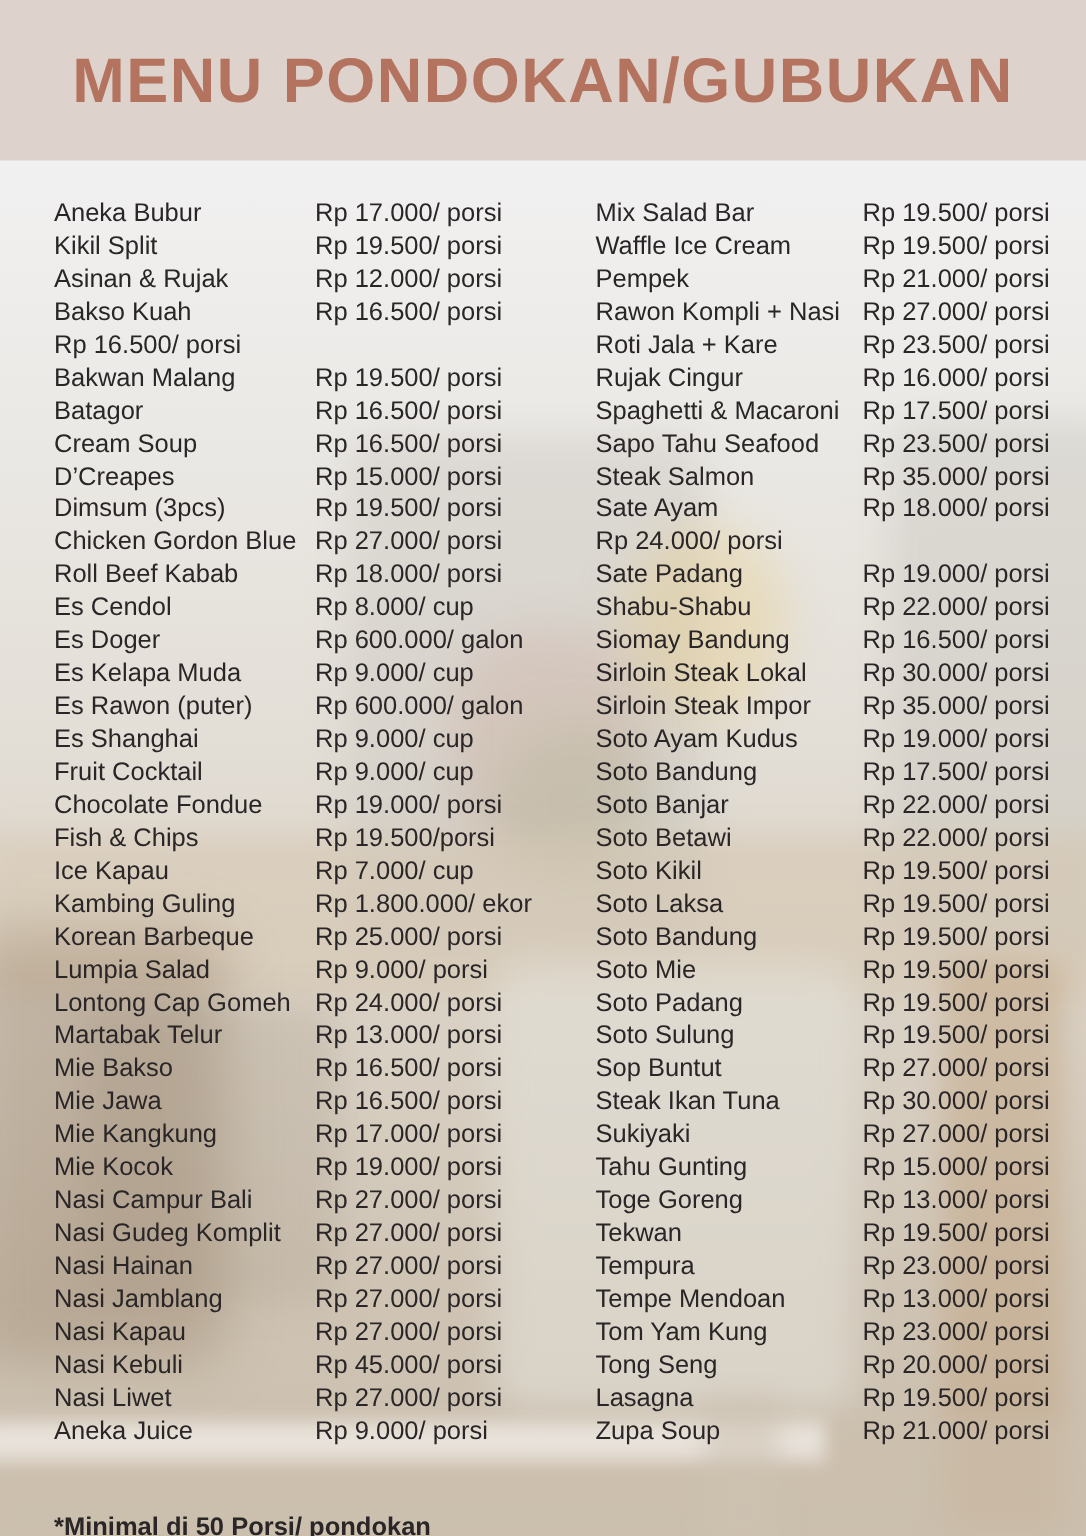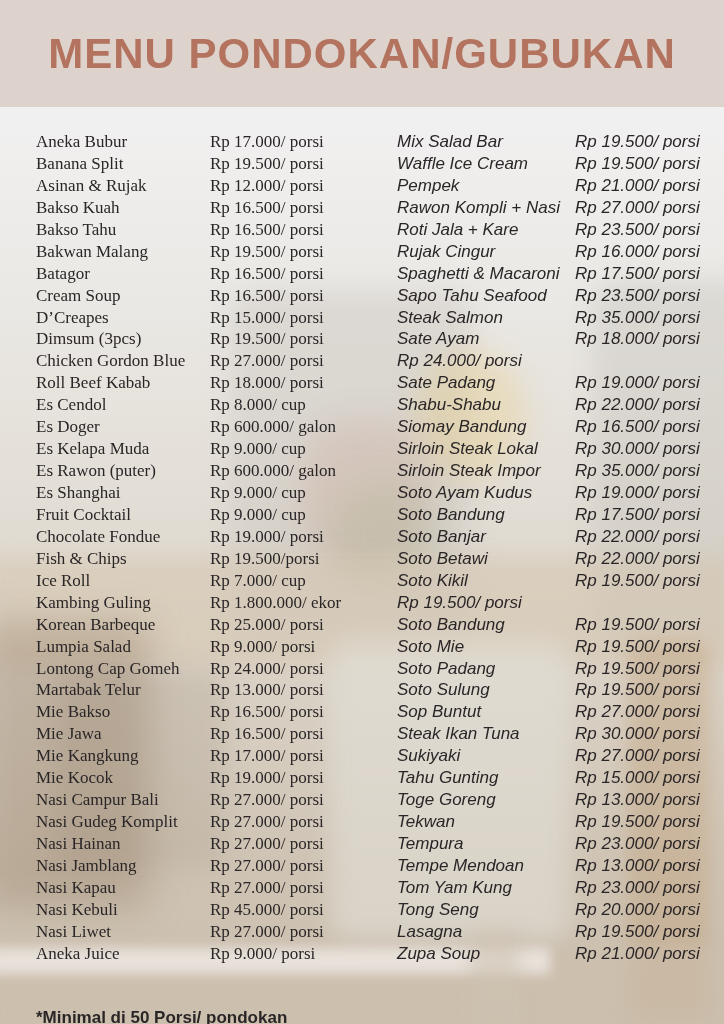--- a/index.html
+++ b/index.html
@@ -26,23 +26,23 @@
 
   
   .header{position:absolute;top:0;left:0;width:724px;height:107px;background:#ded3cc;
           display:flex;align-items:center;justify-content:center;}
   .title{margin:0;font-size:42px;font-weight:bold;color:#b3735e;letter-spacing:1px;white-space:nowrap;}
 
   
   .menu{position:absolute;top:131px;left:0;width:724px;}
   .col{position:absolute;top:0;}
   .col-left{left:36px;width:330px;}
-  .col-right{left:397px;width:318px;font-style:italic;}
+  .col-right{left:397px;width:318px;}
   .menu-row{display:grid;height:21.95px;align-items:center;font-size:17px;color:#2a2627;line-height:21.95px;}
-  .col-left .menu-row{grid-template-columns:174px 1fr;font-family:Liberation Serif, serif;}
+  .col-left .menu-row{grid-template-columns:174px 1fr;}
   .col-right .menu-row{grid-template-columns:178px 1fr;}
   .item-name,.item-price{white-space:nowrap;}
 
   
   .note{position:absolute;left:36px;top:1008px;margin:0;font-size:17px;font-weight:bold;color:#2a2627;}
 </style>
 </head>
 <body>
 
 <div class="page">
@@ -67,33 +67,32 @@
     <h1 class="title">MENU PONDOKAN/GUBUKAN</h1>
   </header>
 
   <main class="menu">
     <div class="col col-left" id="col-left">
         <div class="menu-row">
           <span class="item-name">Aneka Bubur</span>
           <span class="item-price">Rp 17.000/ porsi</span>
         </div>
         <div class="menu-row">
-          <span class="item-name">Banana Split</span>
+          <span class="item-name">Kikil Split</span>
           <span class="item-price">Rp 19.500/ porsi</span>
         </div>
         <div class="menu-row">
           <span class="item-name">Asinan &amp; Rujak</span>
           <span class="item-price">Rp 12.000/ porsi</span>
         </div>
         <div class="menu-row">
           <span class="item-name">Bakso Kuah</span>
           <span class="item-price">Rp 16.500/ porsi</span>
         </div>
         <div class="menu-row">
-          <span class="item-name">Bakso Tahu</span>
           <span class="item-price">Rp 16.500/ porsi</span>
         </div>
         <div class="menu-row">
           <span class="item-name">Bakwan Malang</span>
           <span class="item-price">Rp 19.500/ porsi</span>
         </div>
         <div class="menu-row">
           <span class="item-name">Batagor</span>
           <span class="item-price">Rp 16.500/ porsi</span>
         </div>
@@ -143,21 +142,21 @@
         </div>
         <div class="menu-row">
           <span class="item-name">Chocolate Fondue</span>
           <span class="item-price">Rp 19.000/ porsi</span>
         </div>
         <div class="menu-row">
           <span class="item-name">Fish &amp; Chips</span>
           <span class="item-price">Rp 19.500/porsi</span>
         </div>
         <div class="menu-row">
-          <span class="item-name">Ice Roll</span>
+          <span class="item-name">Ice Kapau</span>
           <span class="item-price">Rp 7.000/ cup</span>
         </div>
         <div class="menu-row">
           <span class="item-name">Kambing Guling</span>
           <span class="item-price">Rp 1.800.000/ ekor</span>
         </div>
         <div class="menu-row">
           <span class="item-name">Korean Barbeque</span>
           <span class="item-price">Rp 25.000/ porsi</span>
         </div>
@@ -300,20 +299,21 @@
         </div>
         <div class="menu-row">
           <span class="item-name">Soto Betawi</span>
           <span class="item-price">Rp 22.000/ porsi</span>
         </div>
         <div class="menu-row">
           <span class="item-name">Soto Kikil</span>
           <span class="item-price">Rp 19.500/ porsi</span>
         </div>
         <div class="menu-row">
+          <span class="item-name">Soto Laksa</span>
           <span class="item-price">Rp 19.500/ porsi</span>
         </div>
         <div class="menu-row">
           <span class="item-name">Soto Bandung</span>
           <span class="item-price">Rp 19.500/ porsi</span>
         </div>
         <div class="menu-row">
           <span class="item-name">Soto Mie</span>
           <span class="item-price">Rp 19.500/ porsi</span>
         </div>

